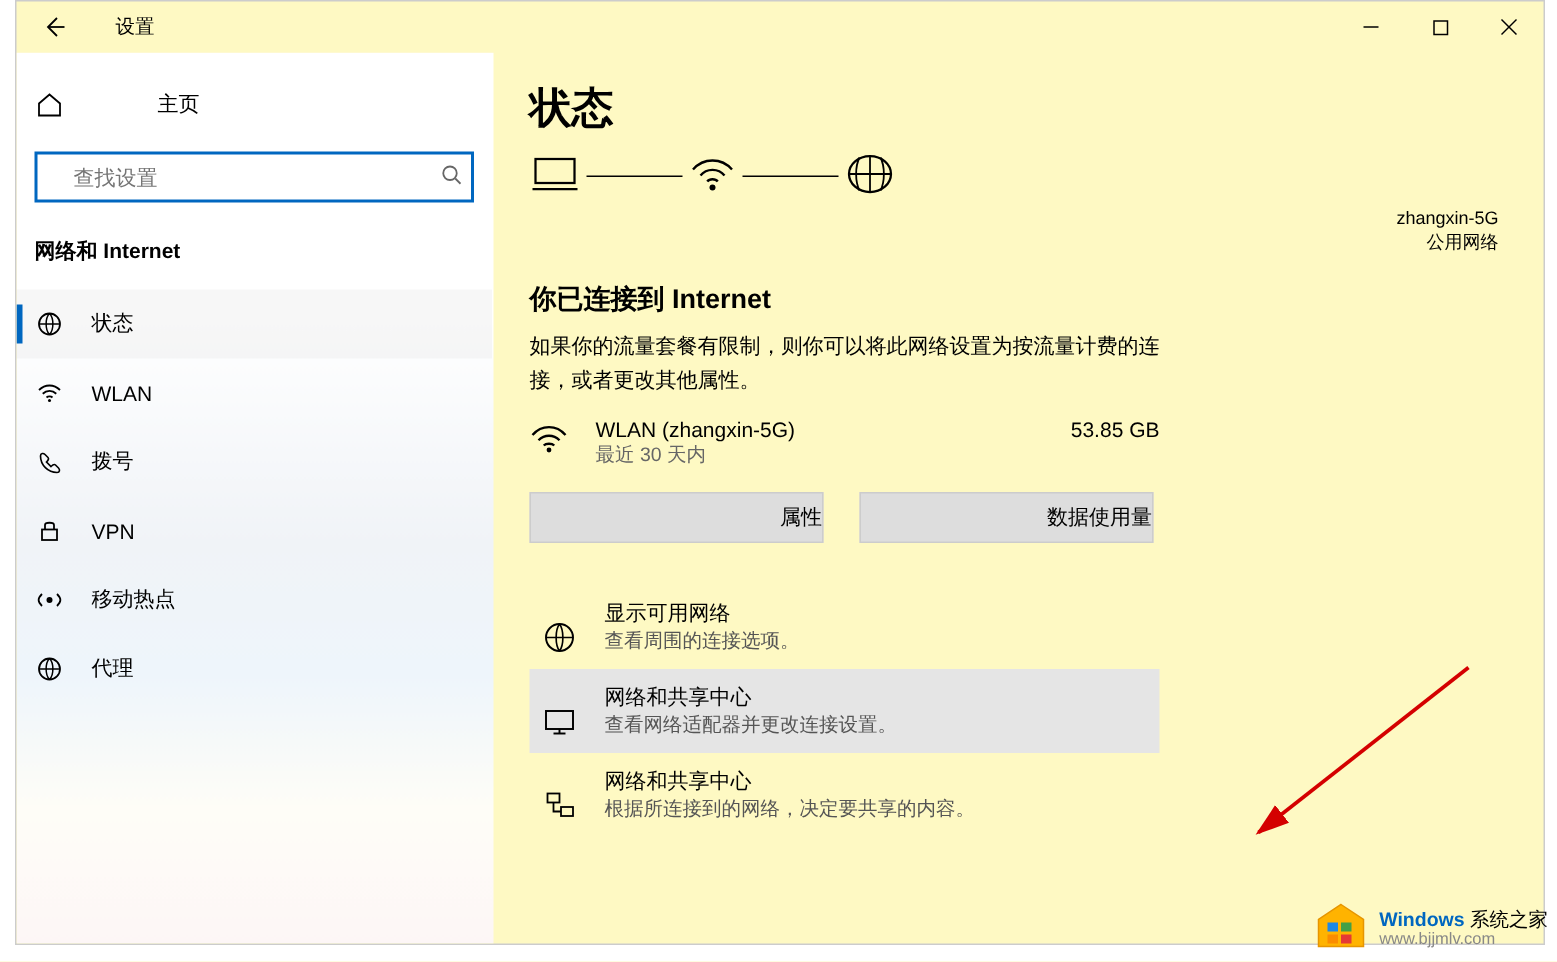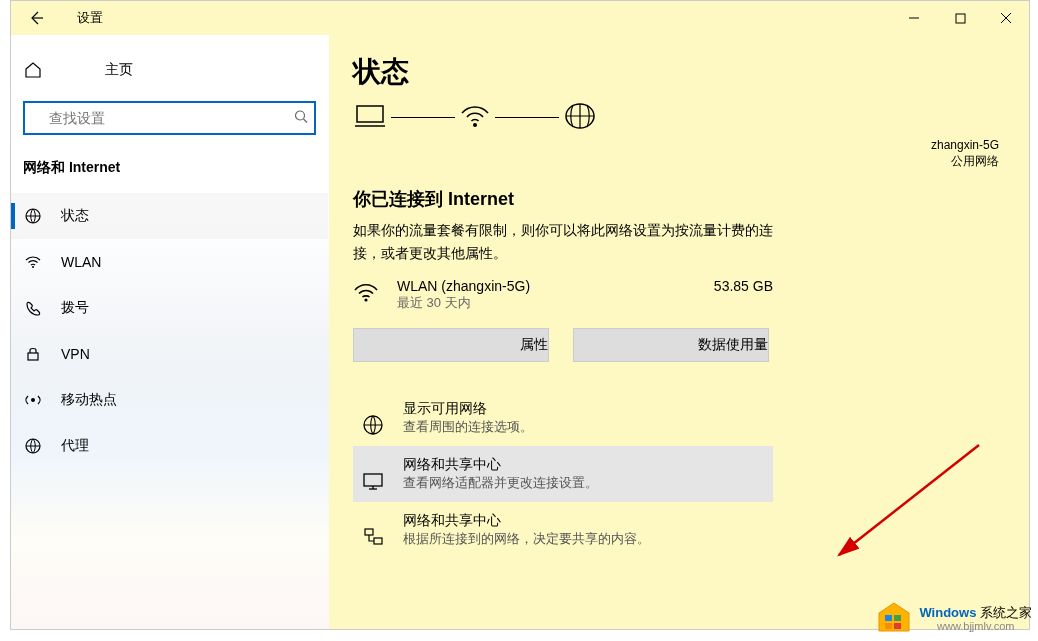--- a/index.html
+++ b/index.html
@@ -213,21 +213,21 @@
 }
 .watermark {
   position: absolute;
   right: 6px; bottom: 4px;
   display: flex;
   align-items: center;
   gap: 6px;
   pointer-events: none;
 }
 .watermark .wmico svg { display:block; }
-.watermark .wmtext { line-height: 1.1; text-align: center; }
+.watermark .wmtext { line-height: 1.1; }
 .watermark .wm1 { font-size: 13px; }
 .watermark .wm1 b { color: #0067c0; font-weight: 600; }
 .watermark .wm2 { font-size: 11px; color: #888; }
 </style>
 </head>
 <body>
 
 <div class="window">
 
   <div class="titlebar">

